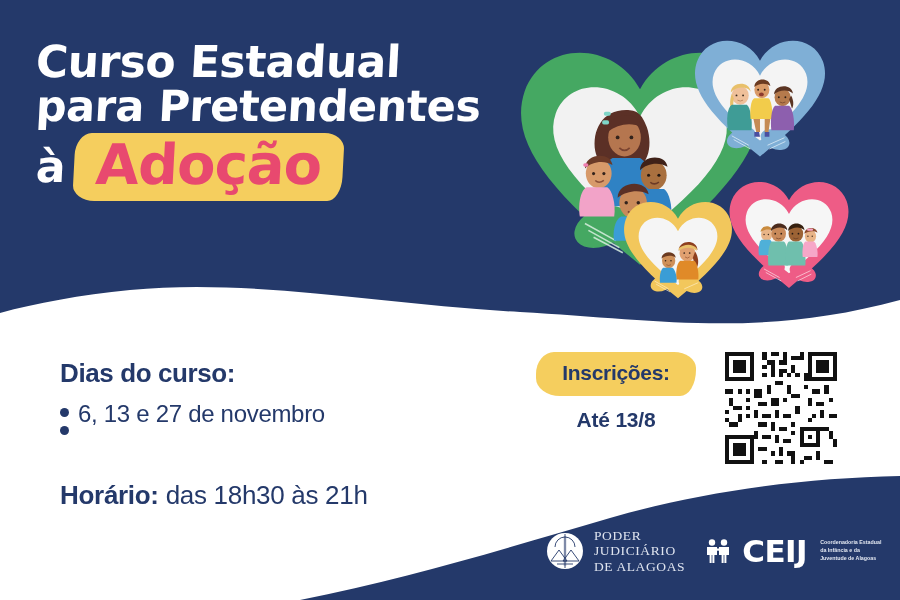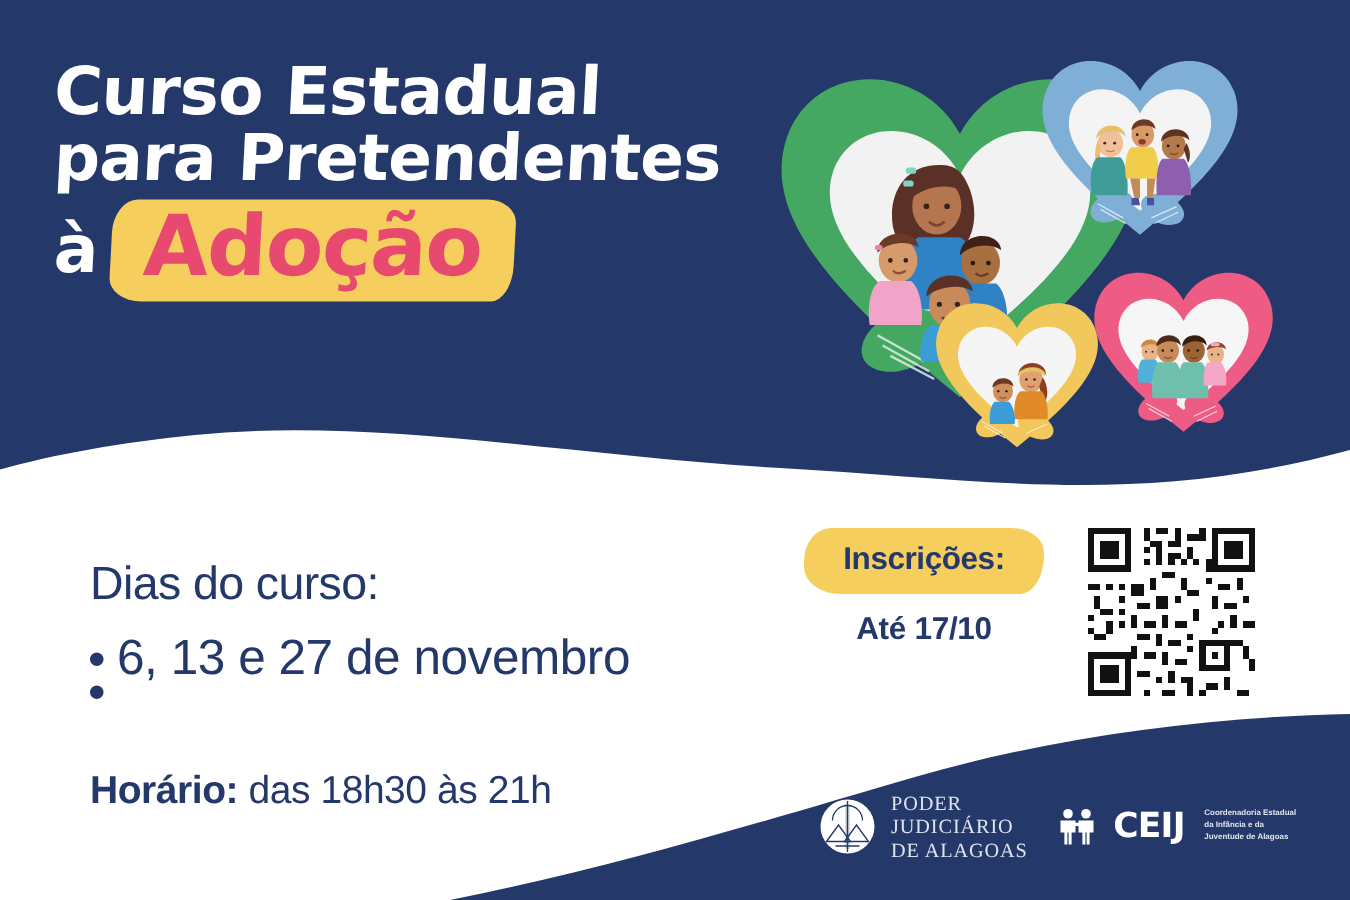--- a/index.html
+++ b/index.html
@@ -83,28 +83,27 @@
 
   
   #info-block {
     position: absolute;
     left: 60px;
     top: 358px;
     z-index: 6;
     color: #24396A;
   }
   #dias-heading {
-    font-size: 31px;
-    font-weight: normal;
+    font-size: 26px;
+    font-weight: bold;
     letter-spacing: -0.4px;
     margin-bottom: 8px;
-    margin-top: 13px;
   }
   .course-day {
-    font-size: 33px;
+    font-size: 24px;
     letter-spacing: -0.3px;
     line-height: 1.42;
     display: flex;
     align-items: baseline;
     gap: 9px;
   }
   .bullet-dot {
     display: inline-block;
     width: 9px; height: 9px;
     border-radius: 50%;
@@ -186,21 +185,21 @@
     color: #dfe4ef;
     font-family: "Liberation Serif", serif;
     font-size: 13.5px;
     line-height: 1.13;
     letter-spacing: 0.6px;
   }
   #ceij-word {
     color: #ffffff;
     font-family: "DejaVu Sans", sans-serif;
     font-weight: bold;
-    font-size: 23px;
+    font-size: 31px;
     letter-spacing: -0.5px;
     line-height: 1;
   }
   #ceij-tagline {
     color: #e2e7f1;
     font-size: 5.3px;
     font-weight: bold;
     line-height: 1.5;
     max-width: 66px;
     margin-left: 4px;
@@ -420,21 +419,21 @@
     <div id="horario-row">
       <span id="horario-label">Horário:</span>
       <span>das 18h30 às 21h</span>
     </div>
   </div>
 
   <div id="inscricoes-block">
     <span id="inscricoes-badge">
       <span id="inscricoes-label">Inscrições:</span>
     </span>
-    <div id="inscricoes-date">Até 17/10</div>
+    <div id="inscricoes-date">Até 13/8</div>
   </div>
 
   <svg id="qr-code" viewBox="0 0 29 29" shape-rendering="crispEdges">
     <rect width="29" height="29" fill="#ffffff"></rect>
     <g fill="#111111">
 
       <path d="M1,1 h7 v7 h-7 z M2,2 v5 h5 v-5 z"></path>
       <rect x="3" y="3" width="3" height="3"></rect>
 
       <path d="M21,1 h7 v7 h-7 z M22,2 v5 h5 v-5 z"></path>

